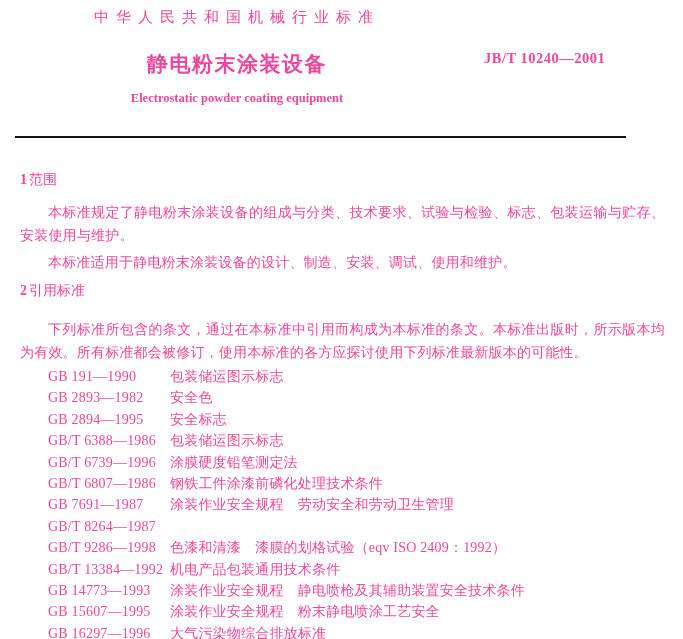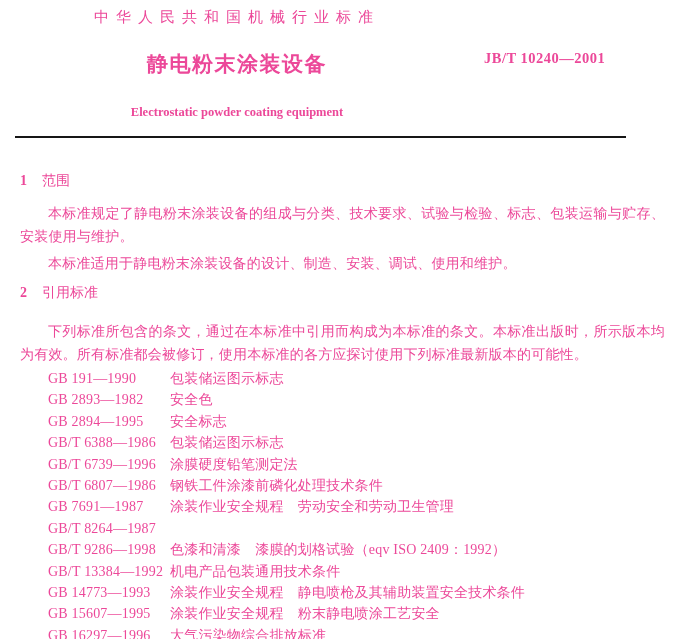--- a/index.html
+++ b/index.html
@@ -24,36 +24,36 @@
     position: absolute; top: 50px; left: 0; width: 474px;
     margin: 0; text-align: center; font-size: 21px; font-weight: bold;
     letter-spacing: 1.5px; white-space: nowrap;
   }
   .std-number {
     position: absolute; top: 50px; left: 484px;
     font-size: 14.5px; font-weight: bold; letter-spacing: 0.5px;
     white-space: nowrap;
   }
   .en-title {
-    position: absolute; top: 105px; left: 0; width: 474px;
+    position: absolute; top: 91px; left: 0; width: 474px;
     text-align: center; font-size: 12.5px; font-weight: bold;
     white-space: nowrap;
   }
   .header-rule {
     position: absolute; top: 136px; left: 15px; width: 611px;
     border: none; border-top: 2.5px solid #161616; margin: 0;
   }
   
   .doc-body { padding: 0 18px 0 20px; }
   .section-heading {
     margin: 0; font-size: 14.5px; font-weight: normal; line-height: 20px;
     display: flex; align-items: baseline;
   }
   .sec-num { font-weight: bold; font-size: 14px; font-family: "Liberation Serif", "DejaVu Serif", serif; }
-  .sec-title { margin-left: 15px; font-family: Liberation Sans, sans-serif; font-size: 14px; }
+  .sec-title { margin-left: 2px; font-family: Liberation Mono, monospace; font-size: 14px; }
   .heading-scope { margin-top: 22px; }
   .heading-refs { margin-top: 7px; }
   .para {
     margin: 0; font-size: 14px; line-height: 23px;
     text-indent: 2em; text-align: justify; letter-spacing: 0.2px;
     max-width: 645px;
   }
   .para-scope-1 { margin-top: 11px; }
   .para-scope-2 { margin-top: 4px; }
   .para-refs-intro { margin-top: 17px; }

